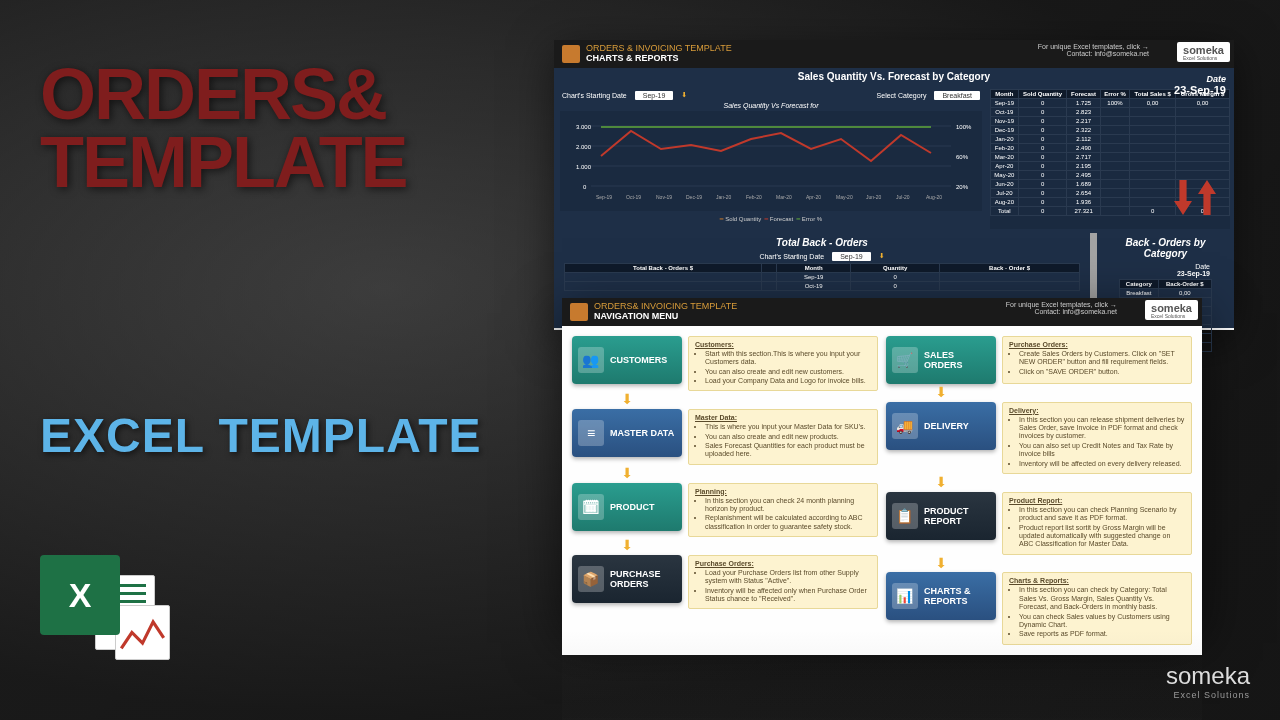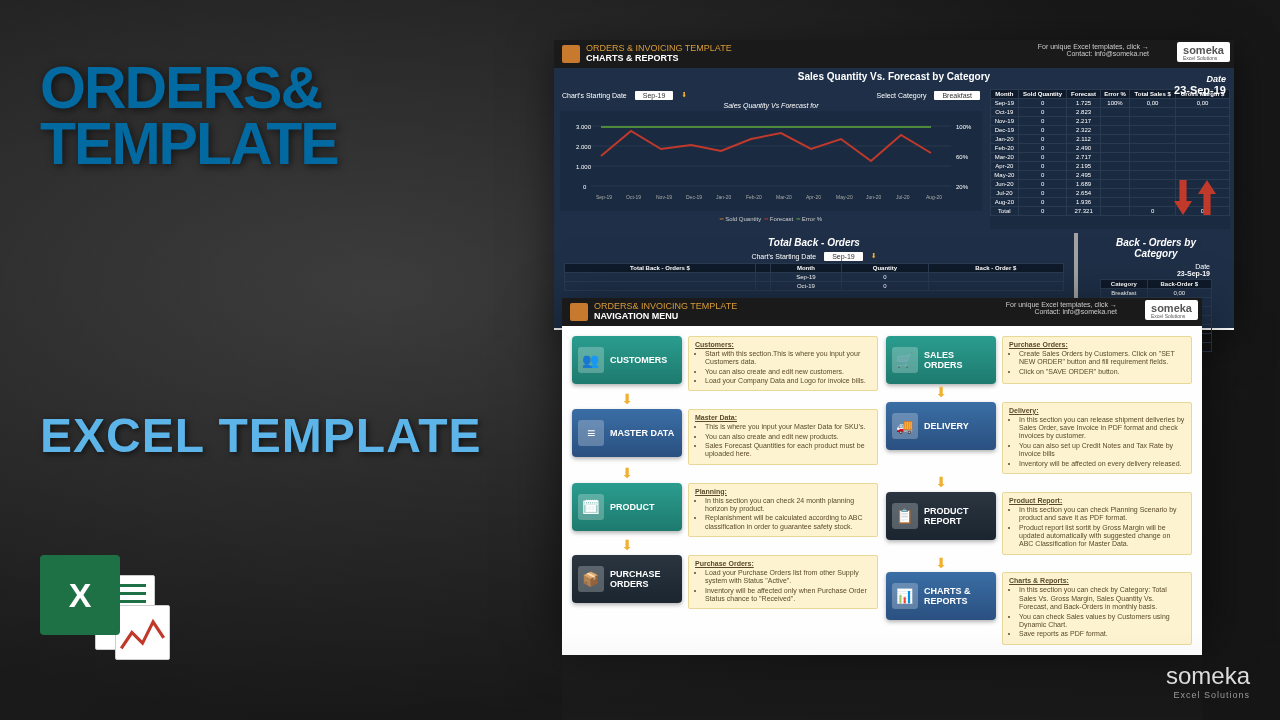--- a/index.html
+++ b/index.html
@@ -1,18 +1,18 @@
 <!DOCTYPE html>
 <html><head>
 <meta charset="utf-8">
 <style>
 *{margin:0;padding:0;box-sizing:border-box;font-family:Arial,sans-serif}
 body{width:1280px;height:720px;overflow:hidden;background:linear-gradient(135deg,#3a3a3a 0%,#2a2a2a 50%,#1a1a1a 100%);position:relative}
 .bg-overlay{position:absolute;inset:0;background:radial-gradient(ellipse at 30% 40%,rgba(80,80,80,.4) 0%,rgba(20,20,20,.8) 70%)}
-.main-title{position:absolute;left:40px;top:60px;color:#0369a1;font-weight:900;font-size:59px;line-height:.95;letter-spacing:-2px;text-shadow:2px 2px 8px rgba(0,0,0,.6)}
+.main-title{position:absolute;left:40px;top:60px;color:#7f1d1d;font-weight:900;font-size:72px;line-height:.95;letter-spacing:-2px;text-shadow:2px 2px 8px rgba(0,0,0,.6)}
 .sub-title{position:absolute;left:40px;top:408px;color:#5db4e8;font-weight:700;font-size:48px;letter-spacing:1px;text-shadow:2px 2px 6px rgba(0,0,0,.6)}
 .excel-icon{position:absolute;left:40px;bottom:45px;width:130px;height:120px}
 .excel-icon .xl{width:80px;height:80px;background:#1e7145;position:absolute;display:flex;align-items:center;justify-content:center;color:#fff;font-weight:bold;font-size:34px;border-radius:4px}
 .excel-icon .sheet{width:60px;height:75px;background:#fff;position:absolute;left:55px;top:20px;border:1px solid #ccc;border-radius:2px}
 .excel-icon .sheet::before{content:"";position:absolute;left:8px;top:8px;right:8px;height:3px;background:#1e7145;box-shadow:0 8px 0 #1e7145,0 16px 0 #1e7145,0 24px 0 #1e7145}
 .excel-icon .chart{width:55px;height:55px;background:#fff;position:absolute;left:75px;top:50px;border:1px solid #ccc;border-radius:2px}
 .excel-icon .chart svg{width:100%;height:100%}
 .logo-corner{position:absolute;right:30px;bottom:20px;color:#ddd;font-size:24px;font-weight:300;text-align:right}
 .logo-corner .sub{font-size:9px;letter-spacing:1px;color:#999}
 
@@ -39,21 +39,21 @@
 .mini-table td{padding:1px 2px;border:1px solid #2a3a50;text-align:center}
 .date-box{position:absolute;right:8px;top:34px;color:#fff;text-align:right;font-size:9px}
 .date-box .dl{font-style:italic;font-weight:bold}
 .date-box .dv{font-weight:bold;font-size:11px}
 .arrows{position:absolute;right:18px;top:140px;display:flex;gap:6px}
 .arrows .ar{width:18px;height:35px;background:#c0392b;clip-path:polygon(50% 100%,0 60%,30% 60%,30% 0,70% 0,70% 60%,100% 60%)}
 .arrows .ar.up{transform:rotate(180deg)}
 .back-orders-section{background:#1e2f47;color:#fff;height:95px;display:flex}
 .bo-left{flex:1;padding:2px 10px}
 .bo-title{text-align:center;font-style:italic;font-weight:bold;font-size:10px;padding:2px}
-.bo-right{width:160px;padding:2px 22px;border-left:4px solid #a3a3a3}
+.bo-right{width:144px;padding:2px 22px;border-left:7px solid #a3a3a3}
 
 
 .panel-nav{position:absolute;left:562px;top:298px;width:640px;height:330px;background:#fff;box-shadow:0 15px 50px rgba(0,0,0,.6);font-size:8px}
 .nav-body{display:flex;padding:10px;gap:8px;background:#fefefe}
 .nav-col{flex:1;display:flex;flex-direction:column;gap:4px}
 .nav-row{display:flex;gap:6px;align-items:stretch}
 .nav-btn{width:110px;height:48px;border-radius:4px;display:flex;align-items:center;gap:6px;padding:4px 6px;color:#fff;font-weight:bold;font-size:9px;text-align:left;box-shadow:0 2px 4px rgba(0,0,0,.3)}
 .nav-btn .ico{width:26px;height:26px;background:rgba(255,255,255,.25);border-radius:3px;flex-shrink:0;display:flex;align-items:center;justify-content:center;font-size:14px}
 .nav-btn.teal{background:linear-gradient(#2a9d8f,#1e7a6e)}
 .nav-btn.blue{background:linear-gradient(#3a6ea5,#2a5080)}

